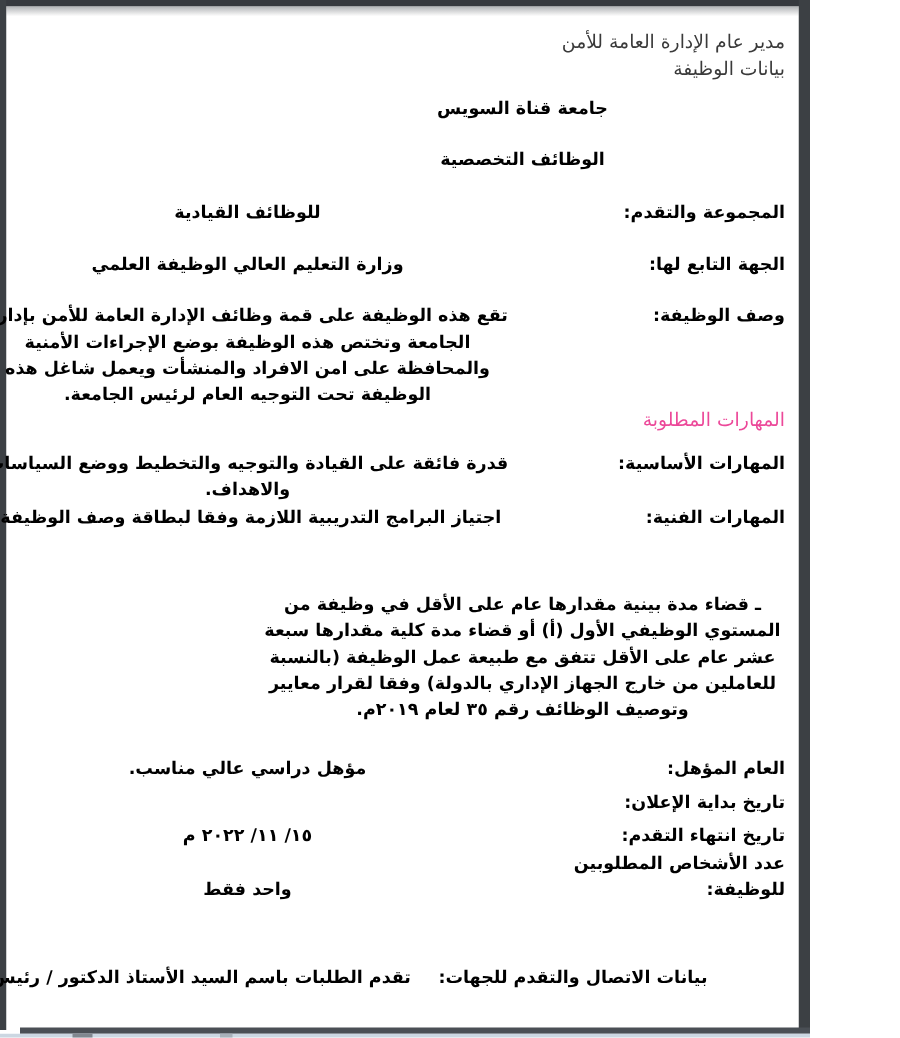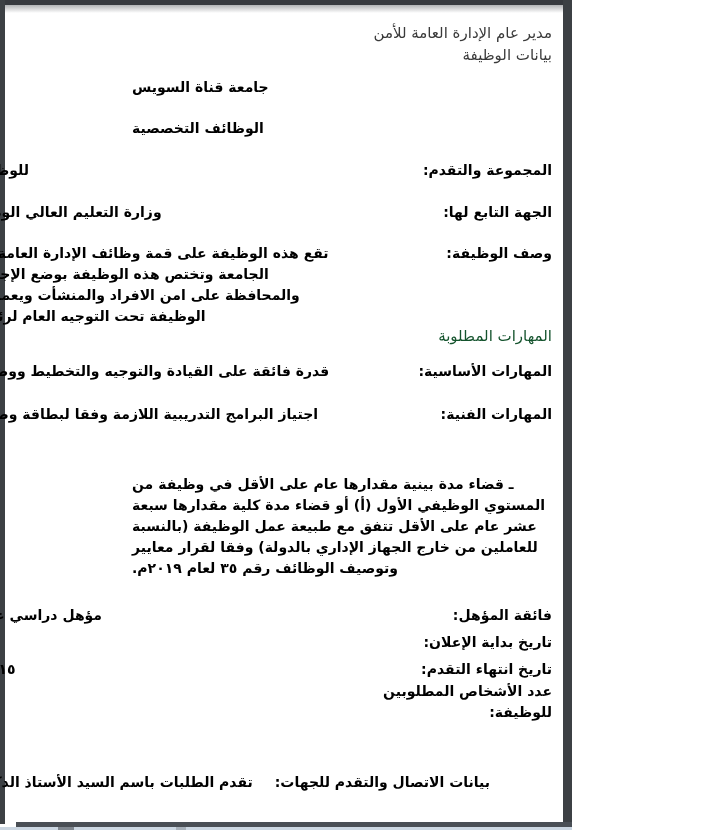--- a/index.html
+++ b/index.html
@@ -1,43 +1,43 @@
 <!DOCTYPE html>
 <html lang="ar"><head>
 <meta charset="utf-8">
 <style>
   html,body{margin:0;padding:0;}
   body{
     width:720px;height:830px;overflow:hidden;
     background:#ffffff;
     font-family:"DejaVu Sans","Liberation Sans",sans-serif;
   }
-  .page{position:relative;width:572px;height:830px;background:#ffffff;}
+  .page{position:relative;width:648px;height:830px;background:#ffffff;}
 
   
   .top-edge{position:absolute;top:0;left:0;right:0;height:5px;background:#36393e;}
   .top-fade{position:absolute;top:5px;left:5px;right:9px;height:8px;
             background:linear-gradient(to bottom,rgba(58,62,68,.40),rgba(58,62,68,0));}
   .left-edge{position:absolute;top:0;left:0;width:5px;height:824px;background:#3c4044;}
   .right-edge{position:absolute;top:0;right:0;width:9px;height:824px;background:#3c4044;}
   .bottom-bar{position:absolute;top:822px;left:16px;right:0;height:5px;background:#4a4f55;}
   .bottom-strip{position:absolute;top:827px;left:0;right:0;height:3px;background:#ccd7e2;}
   .bottom-tick-1{position:absolute;top:827px;left:58px;width:16px;height:3px;background:#80878f;}
   .bottom-tick-2{position:absolute;top:827px;left:176px;width:10px;height:3px;background:#a8b1ba;}
 
   
   .doc-title{position:absolute;right:20px;direction:rtl;text-align:right;
              font-size:15px;color:#3a3a3a;font-weight:normal;line-height:20px;}
   .section-heading{position:absolute;right:20px;direction:rtl;text-align:right;
-             font-size:15px;color:#14532d;font-weight:normal;line-height:20px;}
+             font-size:15px;color:#ec4899;font-weight:normal;line-height:20px;}
 
   .frow{position:absolute;right:20px;width:680px;display:flex;direction:rtl;
         font-weight:bold;font-size:14px;color:#000;}
   .flabel{flex:0 0 220px;width:220px;text-align:right;line-height:21px;}
-  .fvalue{flex:0 0 420px;width:420px;text-align:left;line-height:21px;}
+  .fvalue{flex:0 0 420px;width:420px;text-align:center;line-height:21px;}
   .frow.bottom-align{align-items:flex-end;}
 
   .contact-row{position:absolute;right:82px;top:772px;direction:rtl;display:flex;
                font-weight:bold;font-size:14px;color:#000;line-height:21px;white-space:nowrap;}
   .contact-row .clabel{margin-left:22px;}
 </style>
 </head>
 <body>
 
 <div class="page">
@@ -87,21 +87,21 @@
   <div class="frow" style="top:404px">
     <div class="flabel">المهارات الفنية:</div>
     <div class="fvalue">اجتياز البرامج التدريبية اللازمة وفقا لبطاقة وصف الوظيفة.</div>
   </div>
 
   <div class="frow" style="top:474px">
     <div class="fvalue">ـ قضاء مدة بينية مقدارها عام على الأقل في وظيفة من المستوي الوظيفي الأول (أ) أو قضاء مدة كلية مقدارها سبعة عشر عام على الأقل تتفق مع طبيعة عمل الوظيفة (بالنسبة للعاملين من خارج الجهاز الإداري بالدولة) وفقا لقرار معايير وتوصيف الوظائف رقم ٣٥ لعام ٢٠١٩م.</div>
   </div>
 
   <div class="frow" style="top:605px">
-    <div class="flabel">فائقة المؤهل:</div>
+    <div class="flabel">العام المؤهل:</div>
     <div class="fvalue">مؤهل دراسي عالي مناسب.</div>
   </div>
 
   <div class="frow" style="top:632px">
     <div class="flabel">تاريخ بداية الإعلان:</div>
   </div>
 
   <div class="frow" style="top:659px">
     <div class="flabel">تاريخ انتهاء التقدم:</div>
     <div class="fvalue">١٥/ ١١/ ٢٠٢٢ م</div>

